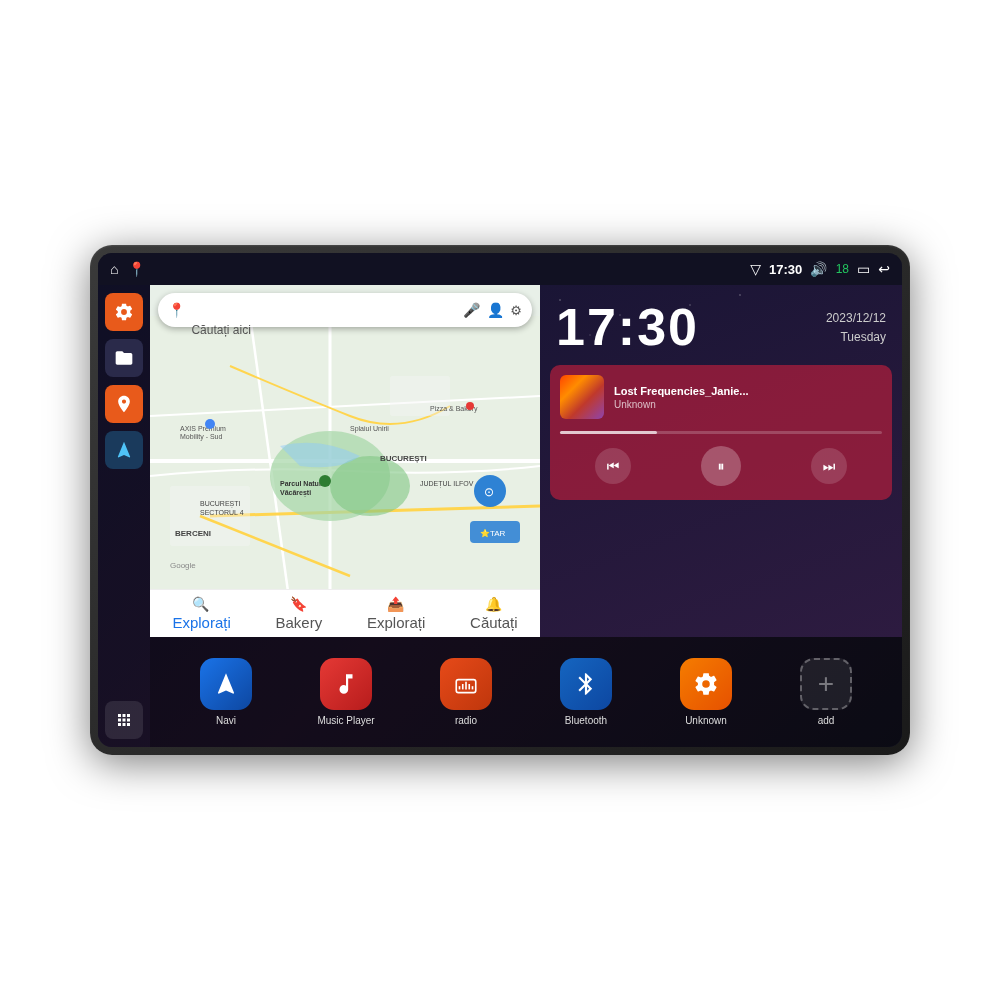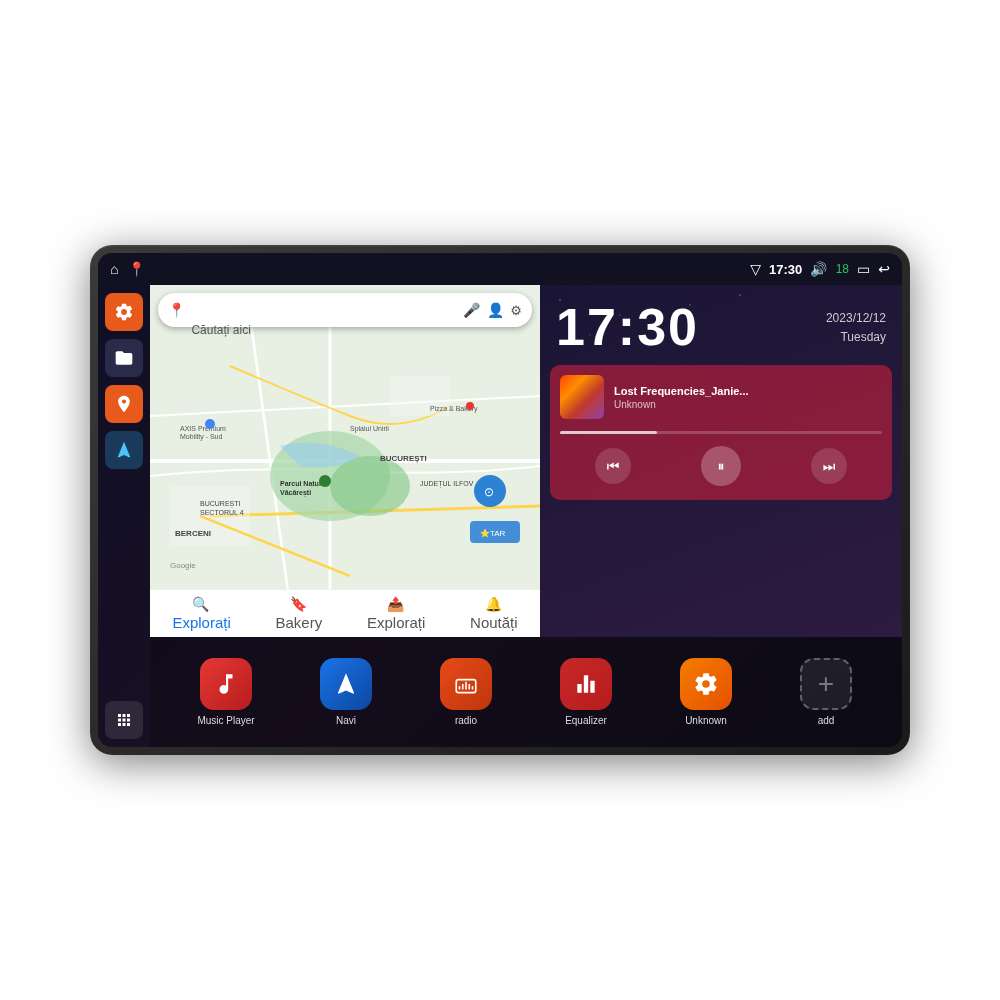--- a/index.html
+++ b/index.html
@@ -477,21 +477,21 @@
               <div class="map-bottom-item">
                 <span class="map-bottom-item-icon">🔖</span>
                 <span class="map-bottom-item-text">Bakery</span>
               </div>
               <div class="map-bottom-item">
                 <span class="map-bottom-item-icon">📤</span>
                 <span class="map-bottom-item-text">Explorați</span>
               </div>
               <div class="map-bottom-item">
                 <span class="map-bottom-item-icon">🔔</span>
-                <span class="map-bottom-item-text">Noutăți</span>
+                <span class="map-bottom-item-text">Căutați</span>
               </div>
             </div>
           </div>
 
           <div class="info-panel">
             <div class="stars-bg"></div>
             <div class="clock-area">
               <div class="clock-time">17:30</div>
               <div class="clock-date">
                 <div>2023/12/12</div>
@@ -515,55 +515,55 @@
                 <div class="ctrl-btn">⏮</div>
                 <div class="ctrl-btn play">⏸</div>
                 <div class="ctrl-btn">⏭</div>
               </div>
             </div>
           </div>
         </div>
 
         <div class="apps-area">
           <div class="app-icon-item">
+            <div class="app-icon-circle app-navi">
+              <svg viewBox="0 0 24 24" fill="white" width="26" height="26">
+                  <path d="M12 2L4.5 20.29l.71.71L12 18l6.79 3 .71-.71z"></path>
+                </svg>
+            </div>
+            <span class="app-icon-label">Navi</span>
+          </div>
+          <div class="app-icon-item">
             <div class="app-icon-circle app-music">
               <svg viewBox="0 0 24 24" fill="white" width="26" height="26">
                   <path d="M12 3v10.55c-.59-.34-1.27-.55-2-.55-2.21 0-4 1.79-4 4s1.79 4 4 4 4-1.79 4-4V7h4V3h-6z"></path>
                 </svg>
             </div>
             <span class="app-icon-label">Music Player</span>
-          </div>
-          <div class="app-icon-item">
-            <div class="app-icon-circle app-navi">
-              <svg viewBox="0 0 24 24" fill="white" width="26" height="26">
-                  <path d="M12 2L4.5 20.29l.71.71L12 18l6.79 3 .71-.71z"></path>
-                </svg>
-            </div>
-            <span class="app-icon-label">Navi</span>
           </div>
           <div class="app-icon-item">
             <div class="app-icon-circle app-radio">
               <svg viewBox="0 0 24 24" fill="white" width="26" height="26">
                 <rect x="3" y="8" width="18" height="12" rx="2" fill="none" stroke="white" stroke-width="1.5"></rect>
                 <line x1="6" y1="14" x2="6" y2="17" stroke="white" stroke-width="1.5"></line>
                 <line x1="9" y1="12" x2="9" y2="17" stroke="white" stroke-width="1.5"></line>
                 <line x1="12" y1="10" x2="12" y2="17" stroke="white" stroke-width="1.5"></line>
                 <line x1="15" y1="12" x2="15" y2="17" stroke="white" stroke-width="1.5"></line>
                 <line x1="18" y1="14" x2="18" y2="17" stroke="white" stroke-width="1.5"></line>
               </svg>
             </div>
             <span class="app-icon-label">radio</span>
           </div>
           <div class="app-icon-item">
-            <div class="app-icon-circle app-eq">
+            <div class="app-icon-circle app-bluetooth">
               <svg viewBox="0 0 24 24" fill="white" width="26" height="26">
-                <path d="M10 20h4V4h-4v16zm-6 0h4v-8H4v8zM16 9v11h4V9h-4z"></path>
+                <path d="M17.71 7.71L12 2h-1v7.59L6.41 5 5 6.41 10.59 12 5 17.59 6.41 19 11 14.41V22h1l5.71-5.71-4.3-4.29 4.3-4.29zM13 5.83l1.88 1.88L13 9.59V5.83zm1.88 10.46L13 18.17v-3.76l1.88 1.88z"></path>
               </svg>
             </div>
-            <span class="app-icon-label">Equalizer</span>
+            <span class="app-icon-label">Bluetooth</span>
           </div>
           <div class="app-icon-item">
             <div class="app-icon-circle app-settings">
               <svg viewBox="0 0 24 24" fill="white" width="26" height="26">
                 <path d="M12 15.5A3.5 3.5 0 018.5 12 3.5 3.5 0 0112 8.5a3.5 3.5 0 013.5 3.5 3.5 3.5 0 01-3.5 3.5m7.43-2.92c.04-.34.07-.69.07-1.08s-.03-.74-.07-1.08l2.11-1.63c.19-.15.24-.42.12-.64l-2-3.46c-.12-.22-.39-.3-.61-.22l-2.49 1c-.52-.4-1.08-.73-1.69-.98l-.38-2.65C14.46 2.18 14.25 2 14 2h-4c-.25 0-.46.18-.49.42l-.38 2.65c-.61.25-1.17.59-1.69.98l-2.49-1c-.23-.09-.49 0-.61.22l-2 3.46c-.13.22-.07.49.12.64L4.57 11c-.04.34-.07.67-.07 1s.03.65.07.98l-2.11 1.66c-.19.15-.25.42-.12.64l2 3.46c.12.22.39.3.61.22l2.49-1.01c.52.4 1.08.73 1.69.98l.38 2.65c.03.24.24.42.49.42h4c.25 0 .46-.18.49-.42l.38-2.65c.61-.25 1.17-.58 1.69-.98l2.49 1.01c.22.08.49 0 .61-.22l2-3.46c.12-.22.07-.49-.12-.64l-2.11-1.66z"></path>
               </svg>
             </div>
             <span class="app-icon-label">Unknown</span>
           </div>
           <div class="app-icon-item">

